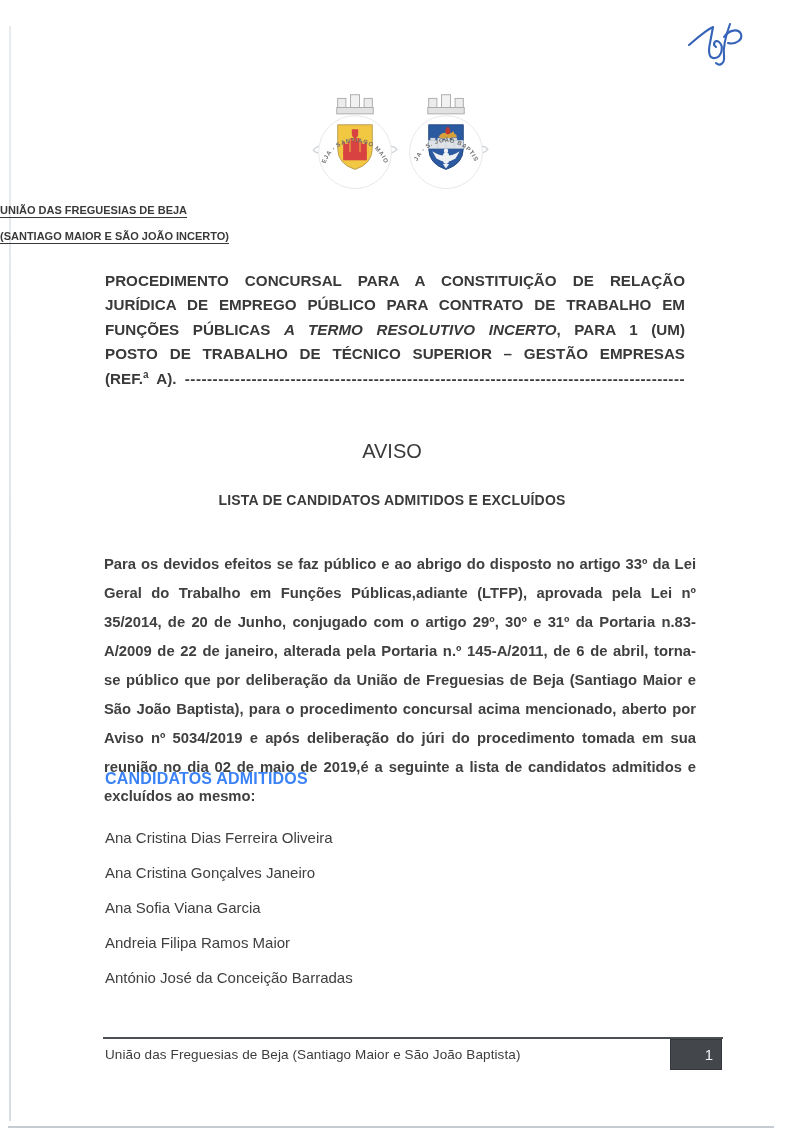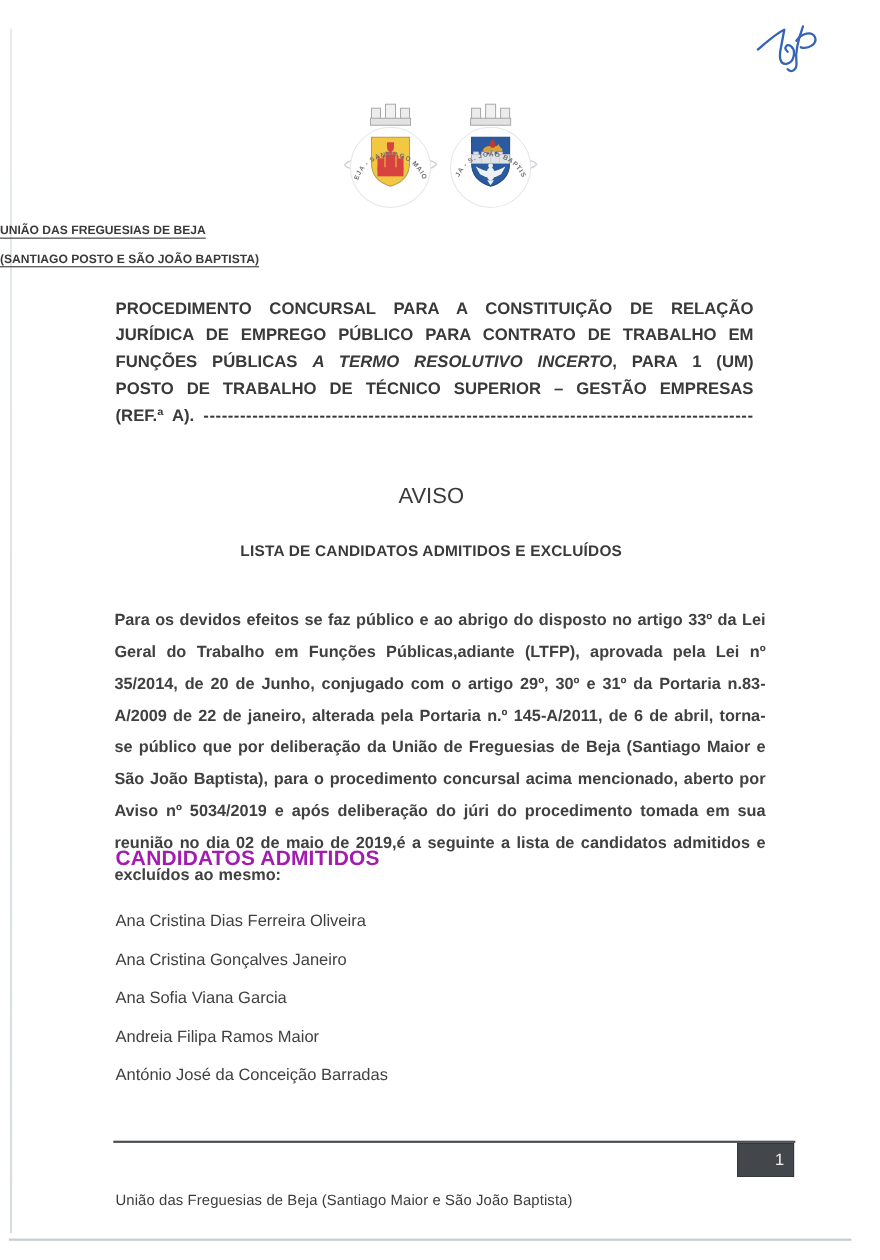--- a/index.html
+++ b/index.html
@@ -39,30 +39,30 @@
   .aviso { position: absolute; left: 0; top: 440px; width: 784px; text-align: center;
     font-weight: 400; font-size: 20px; color: #3a3a3a; }
   .lista { position: absolute; left: 0; top: 492px; width: 784px; text-align: center;
     font-weight: 700; font-size: 14px; color: #3a3a3a; letter-spacing: 0.2px; }
 
   .body-par { position: absolute; left: 104px; top: 550px; width: 592px;
     font-size: 14.8px; line-height: 29px; text-align: justify; color: #404040;
     word-spacing: 0.5px; font-weight: bold; }
 
   .cand-heading { position: absolute; left: 105px; top: 770px; font-weight: 700;
-    font-size: 19px; color: #a21caf; letter-spacing: 0.2px; }
+    font-size: 16px; color: #3b82f6; letter-spacing: 0.2px; }
 
   .cand-list { position: absolute; left: 105px; top: 828px; width: 500px; }
   .cand-list .name { font-size: 15px; color: #404040; height: 35px; line-height: 20px; }
 
   
   .footer-rule { position: absolute; left: 103px; top: 1037px; width: 620px; height: 2px;
     background: #4b4e52; }
   .footer-text { position: absolute; left: 105px; top: 1047px; font-size: 13.5px;
-    color: #3c3c3c; letter-spacing: 0.1px; margin-top: 36px; }
+    color: #3c3c3c; letter-spacing: 0.1px; }
   .page-badge { position: absolute; left: 670px; top: 1039px; width: 52px; height: 31px;
     background: #43464a; color: #f2f2f2; font-size: 15px; text-align: right;
     line-height: 31px; padding-right: 9px; box-shadow: 0 0 0 1px #35383b inset; }
 </style>
 </head>
 <body>
 
 <div class="page">
 
   <div class="scan-edge-left"></div>
@@ -141,21 +141,21 @@
         <circle cx="50" cy="64.5" r="2.4"></circle>
         <path d="M46.6,79 h6.8 l-3.4,5 z"></path>
       </g>
       <path id="arcR" d="M18,77.6 A34,34 0 0 1 82,77.6" fill="none"></path>
       <text class="crest-caption"><textPath href="#arcR" startOffset="50%" text-anchor="middle">BEJA - S. JOÃO BAPTISTA</textPath></text>
     </svg>
   </div>
 
   <div class="org-header">
     <div class="hline">UNIÃO DAS FREGUESIAS DE BEJA</div>
-    <div class="hline">(SANTIAGO POSTO E SÃO JOÃO BAPTISTA)</div>
+    <div class="hline">(SANTIAGO MAIOR E SÃO JOÃO INCERTO)</div>
   </div>
 
   <p class="procedure"><span>PROCEDIMENTO CONCURSAL PARA A CONSTITUIÇÃO DE RELAÇÃO JURÍDICA DE EMPREGO PÚBLICO PARA CONTRATO DE TRABALHO EM FUNÇÕES PÚBLICAS </span><i>A TERMO RESOLUTIVO INCERTO</i><span>, PARA 1 (UM) POSTO DE TRABALHO DE TÉCNICO SUPERIOR – GESTÃO EMPRESAS (REF.ª A). </span><span class="dashes">------------------------------------------------------------------------------------------------</span></p>
 
   <div class="aviso">AVISO</div>
   <div class="lista">LISTA DE CANDIDATOS ADMITIDOS E EXCLUÍDOS</div>
 
   <p class="body-par">Para os devidos efeitos se faz público e ao abrigo do disposto no artigo 33º da Lei Geral do Trabalho em Funções Públicas,adiante (LTFP), aprovada pela Lei nº 35/2014, de 20 de Junho, conjugado com o artigo 29º, 30º e 31º da Portaria n.83-A/2009 de 22 de janeiro, alterada pela Portaria n.º 145-A/2011, de 6 de abril, torna-se público que por deliberação da União de Freguesias de Beja (Santiago Maior e São João Baptista), para o procedimento concursal acima mencionado, aberto por Aviso nº 5034/2019 e após deliberação do júri do procedimento tomada em sua reunião no dia 02 de maio de 2019,é a seguinte a lista de candidatos admitidos e excluídos ao mesmo:</p>
 
   <div class="cand-heading">CANDIDATOS ADMITIDOS</div>

